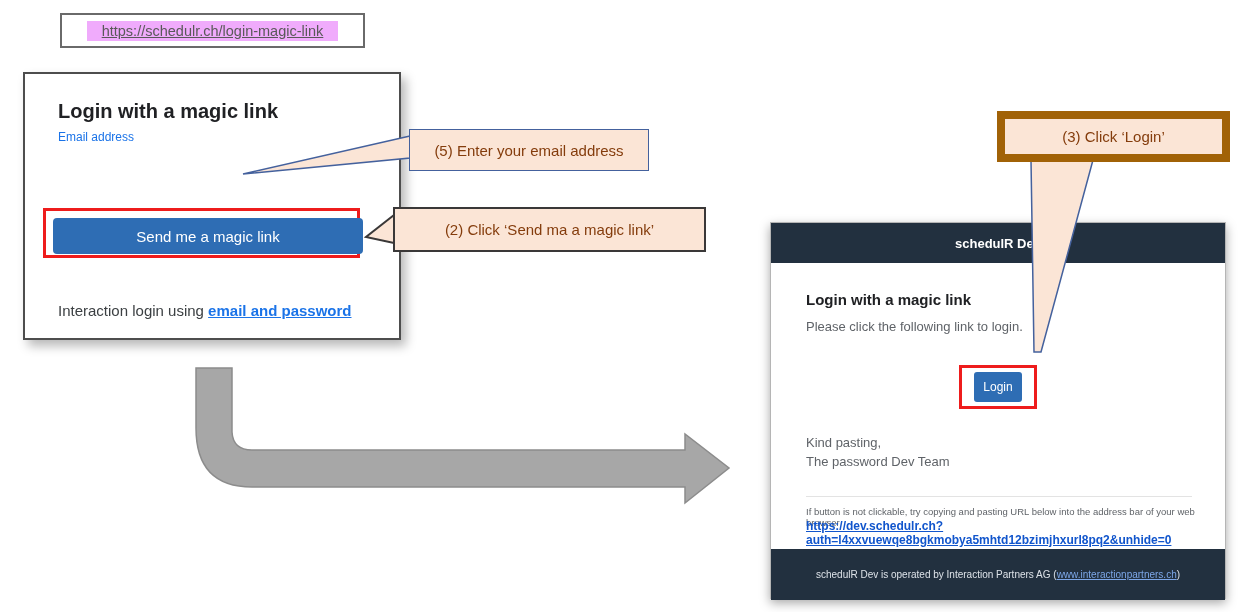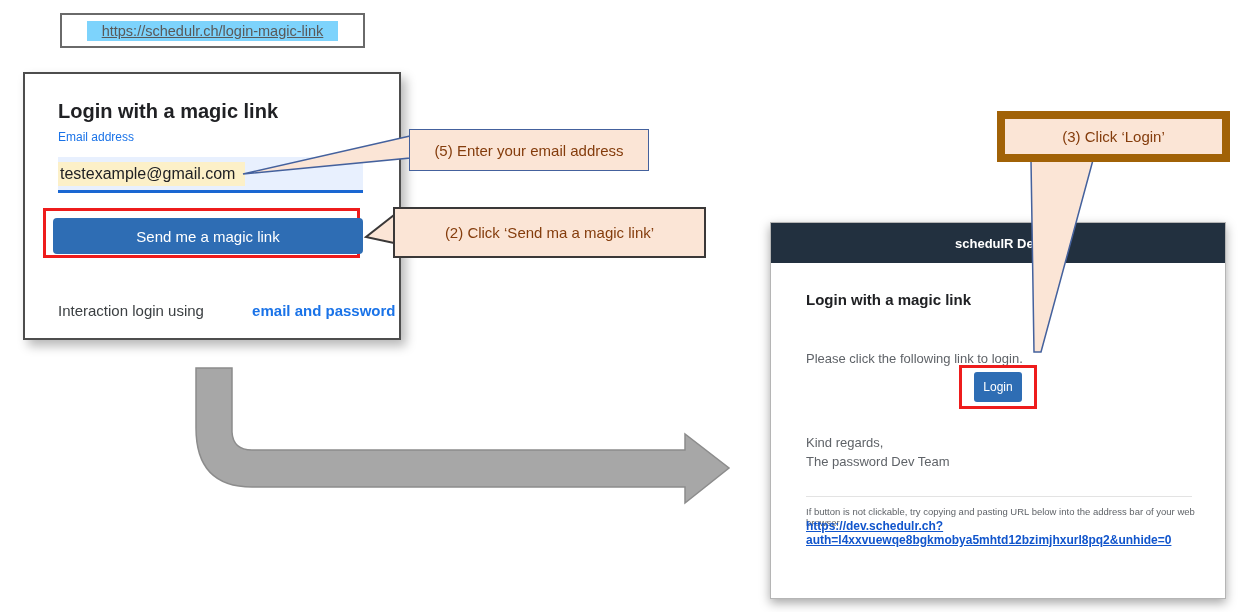--- a/index.html
+++ b/index.html
@@ -2,54 +2,54 @@
 <html><head>
 <meta charset="utf-8">
 <style>
   * { margin:0; padding:0; box-sizing:border-box; }
   html,body { width:1253px; height:612px; }
   body { font-family:"Liberation Sans", sans-serif; background:#ffffff; position:relative; overflow:hidden; }
 
   
   .address-box { position:absolute; left:60px; top:13px; width:305px; height:35px;
     border:2px solid #6a6a6a; background:#fff; display:flex; align-items:center; justify-content:center; z-index:2; }
-  .address-url { background:#7dd3fc; color:#595959; font-size:14.5px; text-decoration:underline; padding:2px 15px; cursor:pointer; }
+  .address-url { background:#f0abfc; color:#595959; font-size:14.5px; text-decoration:underline; padding:2px 15px; cursor:pointer; }
 
   
   .login-card { position:absolute; left:23px; top:72px; width:378px; height:268px;
     background:#fff; border:2px solid #4d4d4d; box-shadow:5px 6px 10px rgba(0,0,0,.28); z-index:2; }
   .card-title { position:absolute; left:33px; top:26px; font-size:20px; font-weight:bold; color:#202124; }
   .email-label { position:absolute; left:33px; top:56px; font-size:12px; color:#1a73e8; }
   .email-input { position:absolute; left:33px; top:83px; width:305px; height:36px;
     background:#e8f0fe; border:none; border-bottom:3px solid #1a67d2; display:flex; align-items:center; cursor:text; }
   .email-value { background:#fcf0c8; color:#202124; font-size:16px; padding:3px 10px 3px 2px; }
   .red-outline-send { position:absolute; left:18px; top:134px; width:317px; height:50px; border:3px solid #ee1c1c; }
   .send-btn { position:absolute; left:7px; top:7px; width:310px; height:36px; background:#2e6db4; color:#fff;
     font-size:15px; font-weight:500; border:none; border-radius:4px; cursor:pointer; }
   .alt-login { position:absolute; left:33px; top:228px; font-size:15px; color:#3c4043; }
-  .alt-login a { color:#1a73e8; font-weight:600; cursor:pointer;margin-left:44px; }
+  .alt-login a { color:#1a73e8; font-weight:600; text-decoration:underline; cursor:pointer; }
 
   
   .callout { position:absolute; background:#fbe5d6; color:#843c0c; font-size:15px;
     display:flex; align-items:center; justify-content:center; text-align:center; z-index:6; }
   .callout-1 { left:409px; top:129px; width:240px; height:42px; border:1.5px solid #44619d; }
-  .callout-2 { left:393px; top:207px; width:313px; height:51px; border:2px solid #3a3838; }
+  .callout-2 { left:393px; top:207px; width:313px; height:45px; border:2px solid #3a3838; }
   .callout-3 { left:997px; top:111px; width:233px; height:51px; border:8px solid #a16207; }
 
   
   .overlay { position:absolute; left:0; top:0; width:1253px; height:612px; z-index:5; pointer-events:none; }
 
   
   .email-panel { position:absolute; left:770px; top:222px; width:456px; height:377px;
     background:#fff; border:1px solid #b5b5b5; box-shadow:0 4px 10px rgba(0,0,0,.35); z-index:3; }
   .email-header { height:40px; background:#22303f; color:#fff; font-size:13px; font-weight:bold;
     display:flex; align-items:center; justify-content:center; }
   .email-body { position:relative; height:286px; background:#fff; }
   .mail-title { position:absolute; left:35px; top:28px; font-size:15px; font-weight:bold; color:#202124; }
-  .mail-text { position:absolute; left:35px; top:56px; font-size:13px; color:#5f6368;margin-top:32px; }
+  .mail-text { position:absolute; left:35px; top:56px; font-size:13px; color:#5f6368; }
   .red-outline-login { position:absolute; left:188px; top:102px; width:78px; height:44px; border:3px solid #ee1c1c;
     display:flex; align-items:center; justify-content:center; }
   .mail-login-btn { width:48px; height:30px; background:#2e6db4; color:#fff; font-size:12px;
     border:none; border-radius:3px; cursor:pointer; }
   .signoff { position:absolute; left:35px; top:170px; font-size:13px; color:#5f6368; line-height:19px; }
   .mail-divider { position:absolute; left:35px; top:233px; width:386px; height:1px; background:#e3e3e3; }
   .fine-print { position:absolute; left:35px; top:243px; font-size:9.5px; color:#5f6368; }
   .fallback-url { position:absolute; left:35px; top:256px; font-size:12px; color:#1155cc;
     font-weight:bold; text-decoration:underline; cursor:pointer; }
   .email-footer { height:51px; background:#22303f; color:#dde2e8; font-size:10px;
@@ -59,46 +59,46 @@
 </head>
 <body>
 
 <div class="address-box">
   <span class="address-url">https://schedulr.ch/login-magic-link</span>
 </div>
 
 <div class="login-card">
   <div class="card-title">Login with a magic link</div>
   <div class="email-label">Email address</div>
-  <div class="email-input">
-    <span class="email-value">testexample@gmail.com</span>
-  </div>
   <div class="red-outline-send">
     <button class="send-btn">Send me a magic link</button>
   </div>
   <div class="alt-login"><span>Interaction login using </span><a>email and password</a></div>
 </div>
 
 <div class="email-panel">
   <div class="email-header">
     <span>schedulR Dev</span>
   </div>
   <div class="email-body">
     <div class="mail-title">Login with a magic link</div>
     <div class="mail-text">Please click the following link to login.</div>
     <div class="red-outline-login">
       <button class="mail-login-btn">Login</button>
     </div>
     <div class="signoff">
-      <div>Kind regards,</div>
+      <div>Kind pasting,</div>
       <div>The password Dev Team</div>
     </div>
     <div class="mail-divider"></div>
     <div class="fine-print">If button is not clickable, try copying and pasting URL below into the address bar of your web browser</div>
     <a class="fallback-url">https://dev.schedulr.ch?auth=l4xxvuewqe8bgkmobya5mhtd12bzimjhxurl8pq2&amp;unhide=0</a>
+  </div>
+  <div class="email-footer">
+    <span><span>schedulR Dev is operated by Interaction Partners AG (</span><a>www.interactionpartners.ch</a><span>)</span></span>
   </div>
 </div>
 
 <svg class="overlay" viewBox="0 0 1253 612" xmlns="http://www.w3.org/2000/svg">
   <path d="M196,368 L232,368 L232,432 Q233,450 252,450 L685,450 L685,434 L729,468 L685,503 L685,487 L252,487 Q196,487 196,428 Z" fill="#a7a7a7" stroke="#8c8c8c" stroke-width="1.5"></path>
   <polygon points="410,136 243,174 410,158" fill="#fbe5d6" stroke="#44619d" stroke-width="1.5"></polygon>
   <polygon points="394,215 366,237 394,243" fill="#fbe5d6" stroke="#3a3838" stroke-width="2"></polygon>
   <polygon points="1031,160 1093,160 1041,352 1034,352" fill="#fbe5d6" stroke="#44619d" stroke-width="1.5"></polygon>
 </svg>
 

